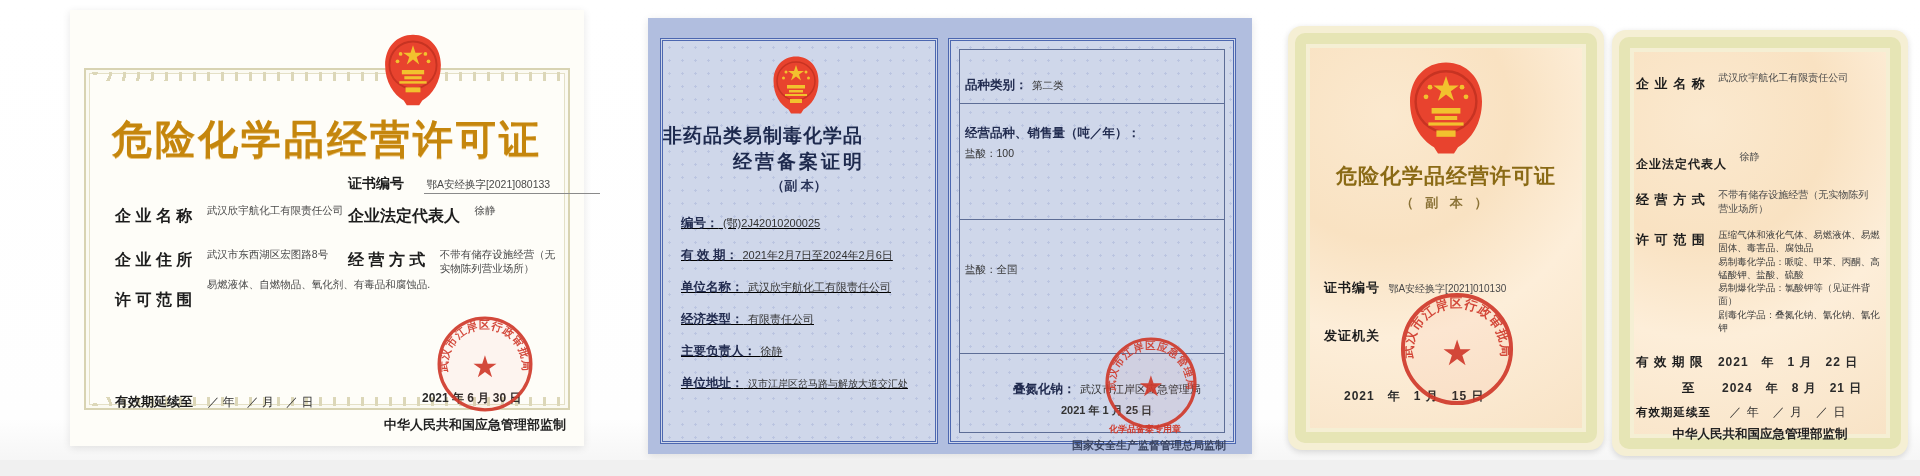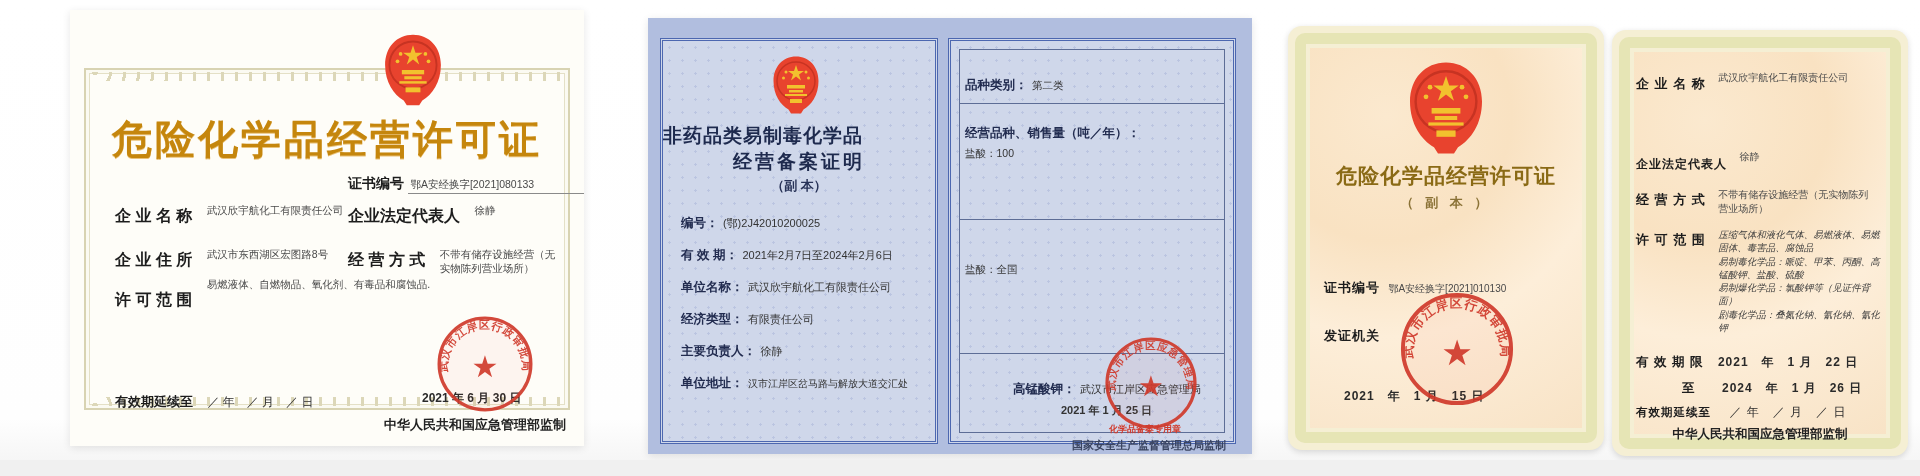--- a/index.html
+++ b/index.html
@@ -14,38 +14,38 @@
   .c1 .lace.top{top:62px;}
   .c1 .lace.bot{bottom:40px;transform:scaleY(-1);}
   .c1 .title{position:absolute;left:0;right:0;top:102px;text-align:center;font-size:40px;font-weight:bold;color:#c5860d;letter-spacing:3px;text-shadow:0 1px 0 #e9c27a;}
   .c1 .emblem{position:absolute;left:312px;top:22px;width:62px;height:76px;}
   .lbl{font-weight:bold;color:#1d1d1d;}
   .val{color:#4a4a4a;}
   .c1 .row{position:absolute;white-space:nowrap;}
   .c1 .lbl{font-size:16px;}
   .c1 .val{font-size:10.5px;}
   .c1 .certno .lbl{font-size:14px;}
-  .c1 .certno .val{border-bottom:1px solid #8a8a8a;display:inline-block;min-width:158px;padding:0 16px 1px 2px;}
+  .c1 .certno .val{border-bottom:1px solid #8a8a8a;display:inline-block;min-width:158px;padding:0 16px 1px 2px;margin-left:16px;}
   .c1 .vwrap{display:inline-block;vertical-align:top;margin-left:10px;margin-top:-2px;white-space:normal;}
   .c1 .dates{font-size:12px;color:#2a2a2a;font-weight:bold;}
   .c1 .maker{position:absolute;right:18px;top:406px;font-size:13px;font-weight:bold;color:#222;}
   .stamp{position:absolute;opacity:.92;}
   .stamp-sub{position:absolute;color:#d03a2c;font-weight:bold;text-align:center;}
 
   
   .c2{position:absolute;left:648px;top:18px;width:604px;height:436px;background:#b1bedf;box-shadow:0 2px 8px rgba(0,0,0,.10);}
   .c2 .page{position:absolute;top:20px;height:400px;border:3px double #4c67b0;background:#cfd7ea;
             background-image:radial-gradient(circle, rgba(79,102,176,.16) 1.2px, transparent 1.3px);background-size:13px 13px;}
   .c2 .pgL{left:12px;width:272px;}
   .c2 .pgR{left:300px;width:282px;}
   .c2 .emblem{position:absolute;left:108px;top:14px;width:50px;height:60px;}
   .c2 .t1{position:absolute;left:0;right:0;top:82px;text-align:left;font-size:19px;font-weight:bold;color:#1e2a4e;letter-spacing:1px;}
   .c2 .t2{position:absolute;left:0;right:0;top:108px;text-align:center;font-size:19px;font-weight:bold;color:#1e2a4e;letter-spacing:3px;}
   .c2 .t3{position:absolute;left:0;right:0;top:136px;text-align:center;font-size:13px;font-weight:bold;color:#273257;}
-  .c2 .frow{position:absolute;left:18px;right:22px;white-space:nowrap;}
+  .c2 .frow{position:absolute;left:18px;right:22px;white-space:nowrap;text-decoration:underline;}
   .c2 .frow .lbl{font-size:12.5px;color:#22declare2c50;color:#222c50;}
   .c2 .frow .val{font-size:11px;color:#333;}
   .c2 .tableInner{position:absolute;inset:8px;border:1px solid #5d6d96;}
   .c2 .trow{position:absolute;left:14px;right:14px;}
   .c2 .hline{position:absolute;left:8px;right:8px;height:1px;background:#5d6d96;}
   .c2 .maker{position:absolute;right:26px;top:420px;font-size:11px;font-weight:bold;color:#3a4460;}
 
   
   .card{position:absolute;background:#f5efd4;border-radius:14px;box-shadow:0 2px 6px rgba(0,0,0,.14);}
   .card .bord{position:absolute;inset:7px;border:11px solid rgba(220,221,160,.6);border-radius:10px;}
@@ -181,21 +181,21 @@
       </div>
       <div class="hline" style="top:62px;"></div>
       <div class="trow" style="top:82px;">
         <span class="lbl" style="font-size:12.5px;color:#222c50;">经营品种、销售量（吨／年）：</span>
       </div>
       <div class="trow val" style="top:106px;font-size:10.5px;color:#333;">盐酸：100</div>
       <div class="hline" style="top:178px;"></div>
       <div class="trow val" style="top:222px;font-size:10.5px;color:#333;">盐酸：全国</div>
       <div class="hline" style="top:312px;"></div>
       <div class="trow" style="top:338px;left:62px;">
-        <span class="lbl" style="font-size:12.5px;color:#222c50;">高锰酸钾：</span>
+        <span class="lbl" style="font-size:12.5px;color:#222c50;">叠氮化钠：</span>
         <span class="val" style="font-size:11px;color:#333;">武汉市江岸区应急管理局</span>
       </div>
       <div class="trow" style="top:362px;left:110px;font-size:11px;color:#333;font-weight:bold;">2021 年 1 月 25 日</div>
 
       <svg class="stamp" style="left:152px;top:294px;width:96px;height:96px;" viewBox="0 0 120 120">
         <defs>
             <path id="arc2" d="M 17 76 A 45 45 0 1 1 103 76"></path>
           </defs>
         <circle cx="60" cy="60" r="55" fill="rgba(235,80,60,0.05)" stroke="#d03a2c" stroke-width="4"></circle>
         <text font-size="13" fill="#d03a2c" font-weight="bold" letter-spacing="1"><textPath href="#arc2" startOffset="4%">武汉市江岸区应急管理局</textPath></text>
@@ -246,35 +246,35 @@
     <div class="row" style="left:24px;top:124px;">
       <span class="lbl" style="font-size:12px;">企业法定代表人</span>
       <span class="val" style="margin-left:8px;margin-top:-4px;">徐静</span>
     </div>
     <div class="row" style="left:24px;top:160px;">
       <span class="lbl">经 营 方 式</span>
       <span class="val" style="width:150px;margin-left:8px;margin-top:-2px;">不带有储存设施经营（无实物陈列营业场所）</span>
     </div>
     <div class="row" style="left:24px;top:200px;">
       <span class="lbl">许 可 范 围</span>
-      <span class="val scope" style="width:168px;margin-left:8px;margin-top:-2px;font-style:italic;">
+      <span class="val scope" style="width:168px;margin-left:8px;margin-top:-2px;">
         <span>压缩气体和液化气体、易燃液体、易燃固体、毒害品、腐蚀品</span><br>
         <span>易制毒化学品：哌啶、甲苯、丙酮、高锰酸钾、盐酸、硫酸</span><br>
         <span>易制爆化学品：氯酸钾等（见证件背面）</span><br>
         <span>剧毒化学品：叠氮化钠、氰化钠、氰化钾</span>
       </span>
     </div>
 
     <div class="row" style="left:24px;top:322px;">
       <span class="lbl" style="font-size:12.5px;">有 效 期 限</span>
       <span class="dateline" style="margin-left:10px;">2021　年　1 月　22 日</span>
     </div>
     <div class="row" style="left:70px;top:348px;">
       <span class="lbl" style="font-size:12.5px;">至</span>
-      <span class="dateline" style="margin-left:22px;">2024　年　1 月　26 日</span>
+      <span class="dateline" style="margin-left:22px;">2024　年　8 月　21 日</span>
     </div>
     <div class="row" style="left:24px;top:372px;">
       <span class="lbl" style="font-size:11.5px;">有效期延续至</span>
       <span class="dateline" style="margin-left:14px;font-weight:normal;">／ 年　／ 月　／ 日</span>
     </div>
 
     <div class="maker">中华人民共和国应急管理部监制</div>
   </div>
 
   <div class="bottom-strip"></div>

